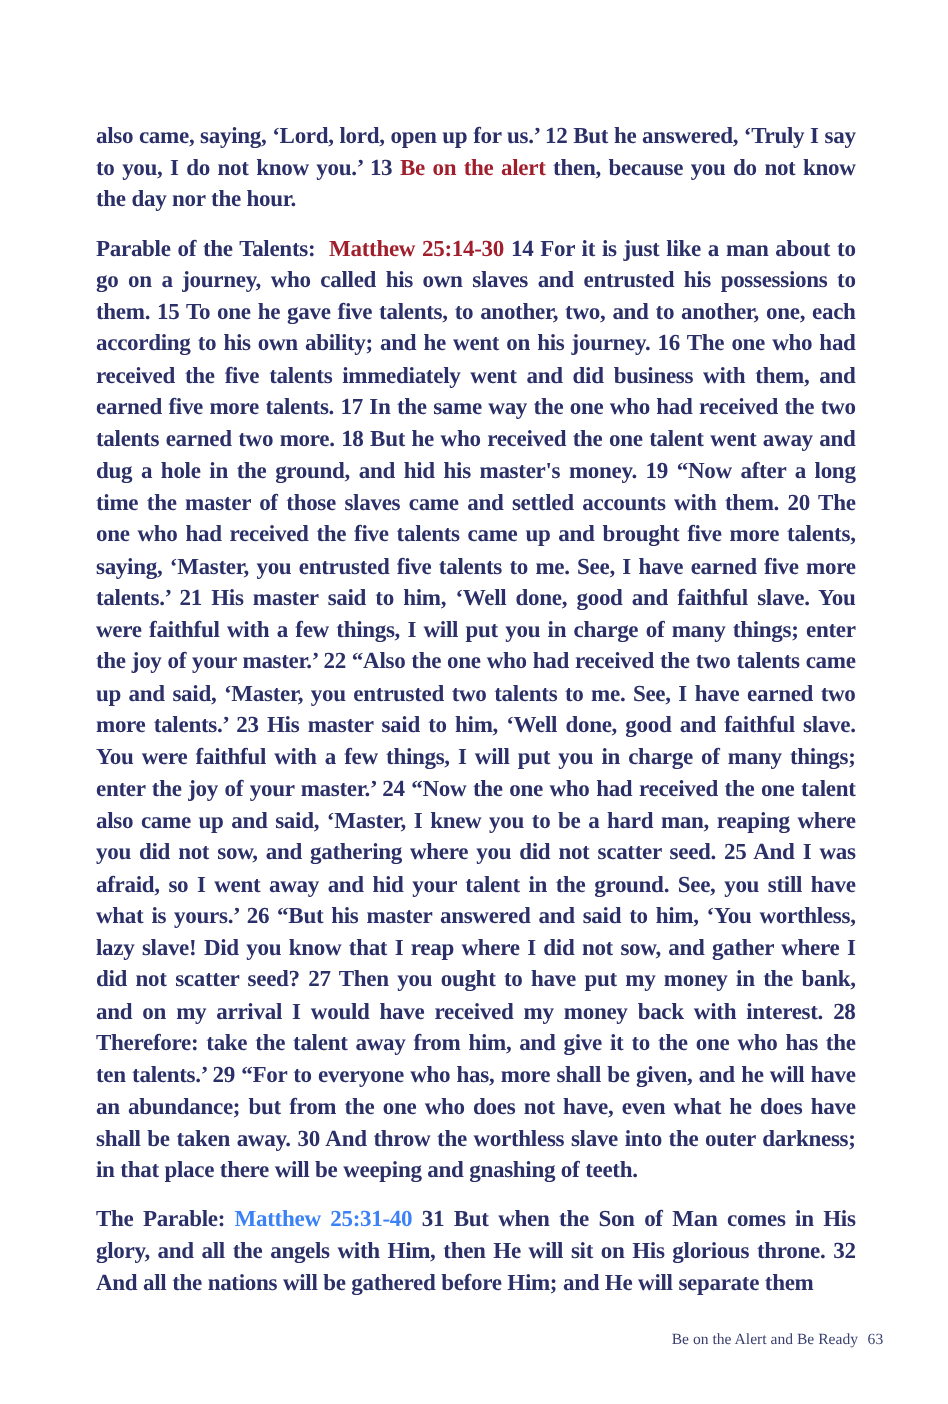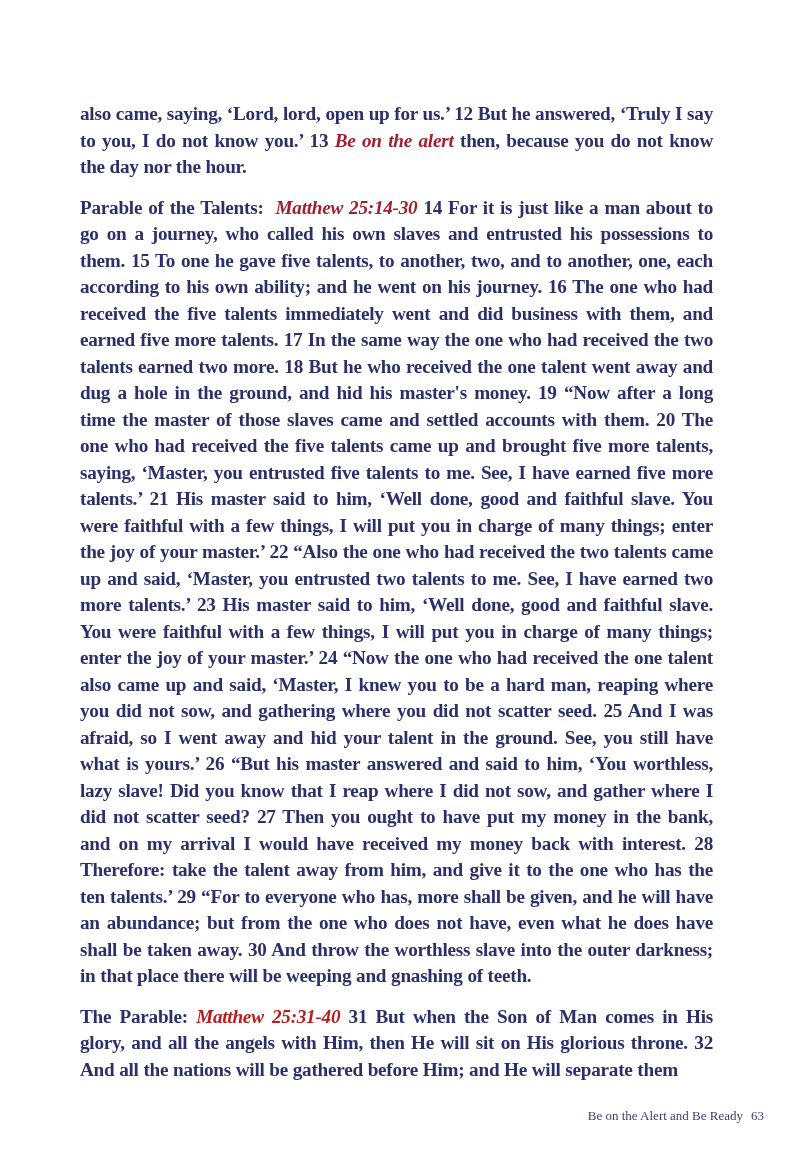--- a/index.html
+++ b/index.html
@@ -36,48 +36,46 @@
     }
     .para {
       margin: 0 0 14px 0;
       text-align: justify;
     }
     .para-last {
       margin-bottom: 0;
     }
     .red {
       color: #a11f2d;
-      font-style: italic;
     }
     .footer {
       position: absolute;
       top: 1108px;
       left: 0;
       width: 736px;
       text-align: right;
       font-family: "Liberation Serif", "DejaVu Serif", serif;
       font-size: 13px;
       color: #3a3f6e;
       white-space: nowrap;
-      margin-left: 28px;
     }
     .footer .page-num {
       margin-left: 8px;
     }
   </style>
 </head>
 <body>
 
 <div class="page">
   <div class="text-block" style="color: rgb(43, 48, 104);">
 
     <p class="para"><span>also came, saying, ‘Lord, lord, open up for us.’ 12 But he answered, ‘Truly I say to you, I do not know you.’ 13 </span><span class="red" style="color: rgb(161, 31, 45);">Be on the alert</span><span> then, because you do not know the day nor the hour.</span></p>
 
     <p class="para"><span style="white-space: pre-wrap;">Parable of the Talents:  </span><span class="red" style="color: rgb(161, 31, 45);">Matthew 25:14-30</span><span> 14 For it is just like a man about to go on a journey, who called his own slaves and entrusted his possessions to them. 15 To one he gave five talents, to another, two, and to another, one, each according to his own ability; and he went on his journey. 16 The one who had received the five talents immediately went and did business with them, and earned five more talents. 17 In the same way the one who had received the two talents earned two more. 18 But he who received the one talent went away and dug a hole in the ground, and hid his master's money.  19 “Now after a long time the master of those slaves came and settled accounts with them. 20 The one who had received the five talents came up and brought five more talents, saying, ‘Master, you entrusted five talents to me. See, I have earned five more talents.’ 21 His master said to him, ‘Well done, good and faithful slave. You were faithful with a few things, I will put you in charge of many things; enter the joy of your master.’ 22 “Also the one who had received the two talents came up and said, ‘Master, you entrusted two talents to me. See, I have earned two more talents.’ 23 His master said to him, ‘Well done, good and faithful slave. You were faithful with a few things, I will put you in charge of many things; enter the joy of your master.’  24 “Now the one who had received the one talent also came up and said, ‘Master, I knew you to be a hard man, reaping where you did not sow, and gathering where you did not scatter seed. 25 And I was afraid, so I went away and hid your talent in the ground. See, you still have what is yours.’ 26 “But his master answered and said to him, ‘You worthless, lazy slave! Did you know that I reap where I did not sow, and gather where I did not scatter seed?  27 Then you ought to have put my money in the bank, and on my arrival I would have received my money back with interest. 28 Therefore: take the talent away from him, and give it to the one who has the ten talents.’  29 “For to everyone who has, more shall be given, and he will have an abundance; but from the one who does not have, even what he does have shall be taken away. 30 And throw the worthless slave into the outer darkness; in that place there will be weeping and gnashing of teeth.</span></p>
 
-    <p class="para para-last"><span>The Parable: </span><span class="red" style="color: #b91c1c;">Matthew 25:31-40</span><span> 31 But when the Son of Man comes in His glory, and all the angels with Him, then He will sit on His glorious throne. 32 And all the nations will be gathered before Him; and He will separate them</span></p>
+    <p class="para para-last"><span>The Parable: </span><span class="red" style="color: #3b82f6;">Matthew 25:31-40</span><span> 31 But when the Son of Man comes in His glory, and all the angels with Him, then He will sit on His glorious throne. 32 And all the nations will be gathered before Him; and He will separate them</span></p>
 
   </div>
 
   <div class="footer">
     <span>Be on the Alert and Be Ready</span><span class="page-num">63</span>
   </div>
 </div>
 
 </body></html>

